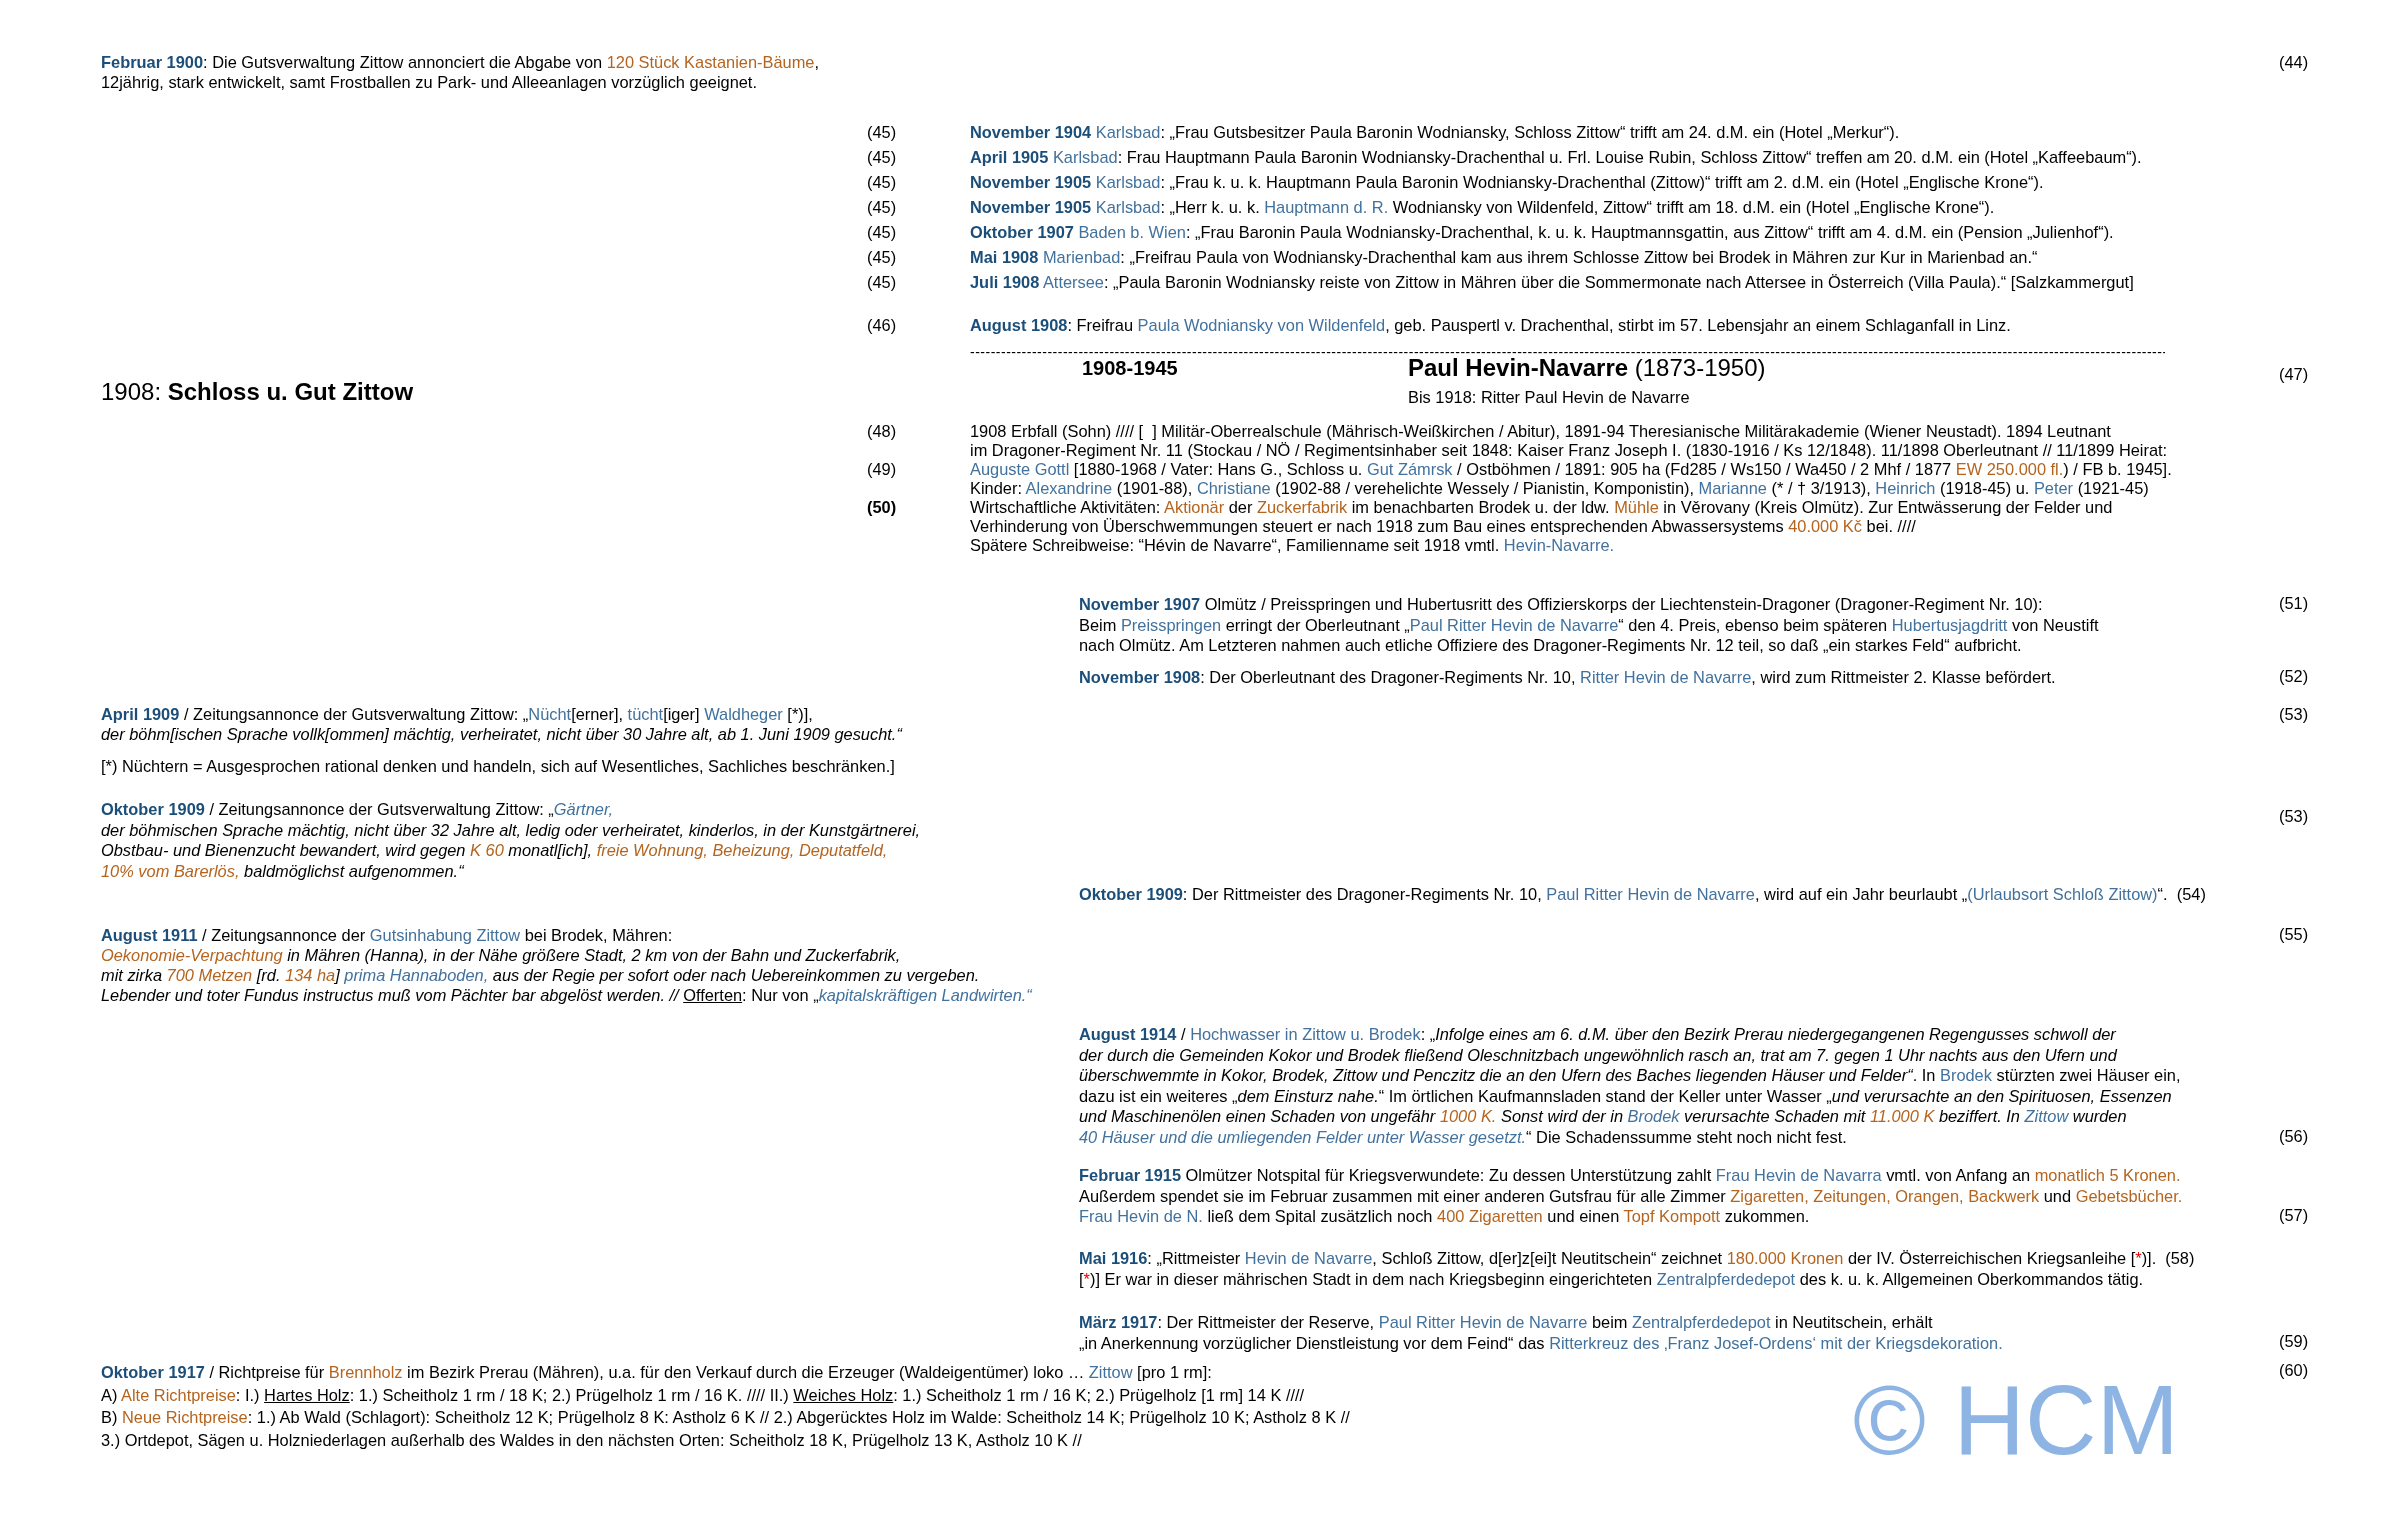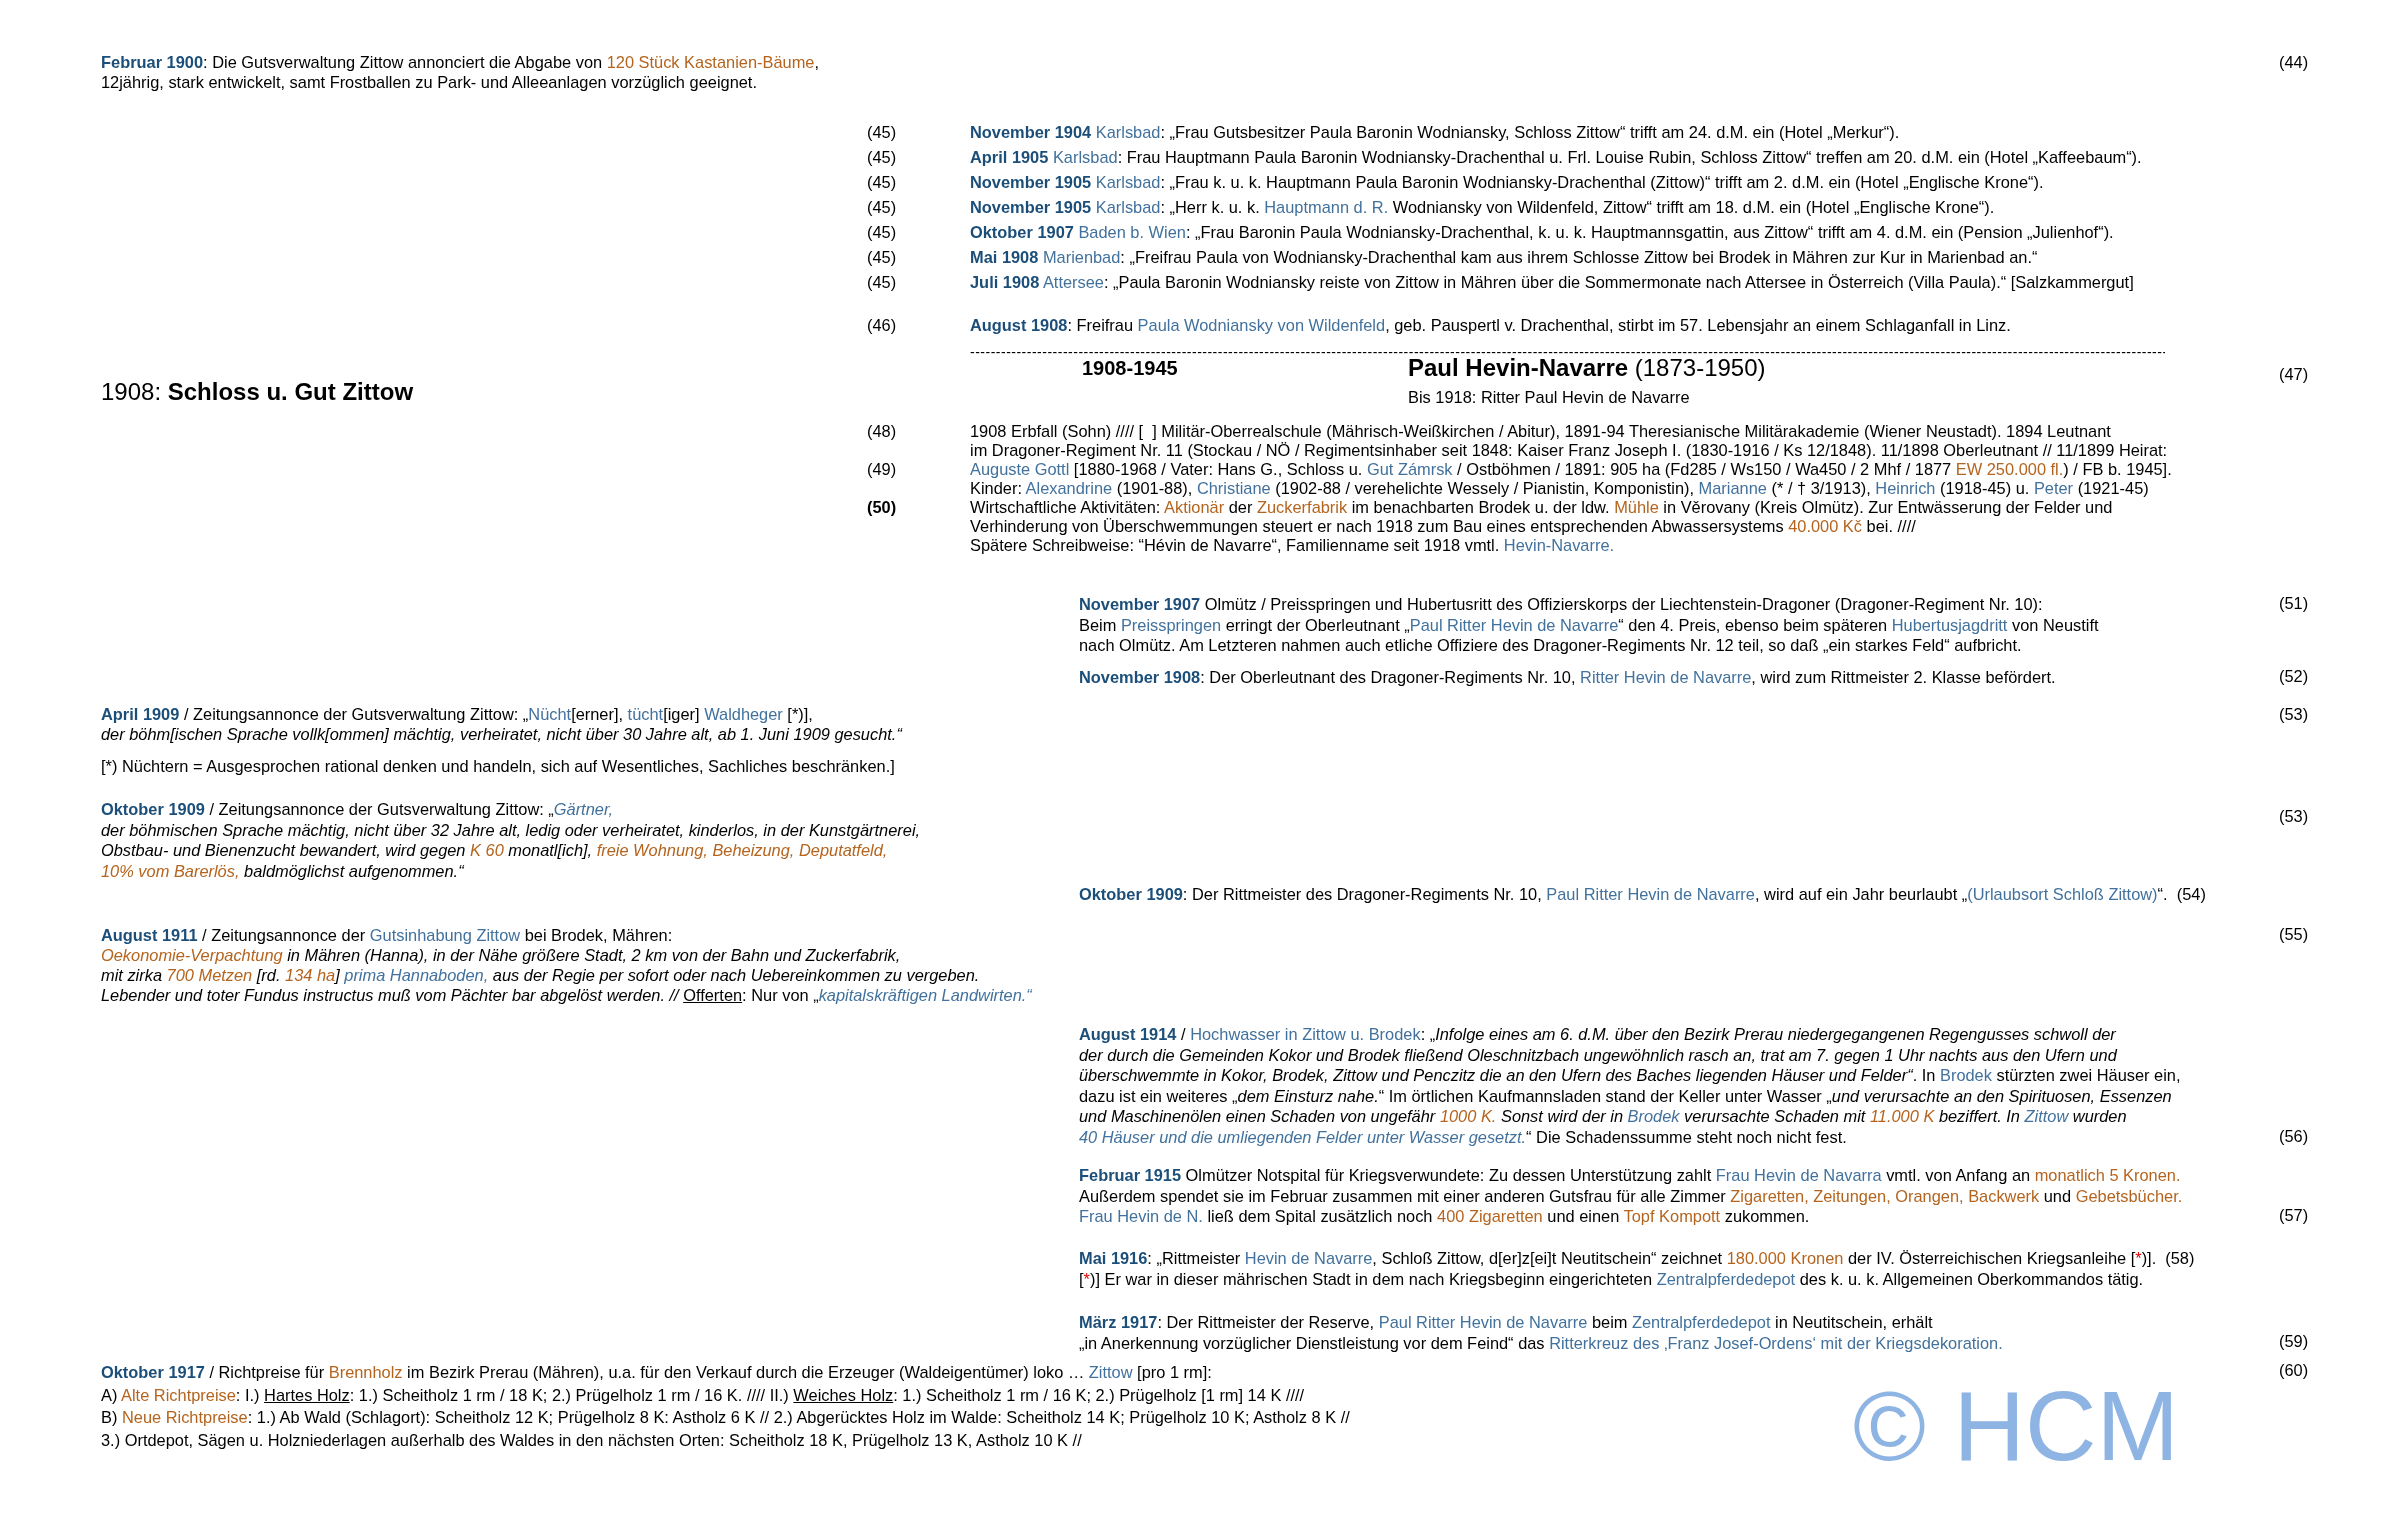--- a/index.html
+++ b/index.html
@@ -23,21 +23,20 @@
   .st-r{color:var(--c-red);}
   .st-i{font-style:italic;}
   .st-b{font-weight:bold;}
   .st-u{text-decoration:underline;}
   .st-sep{font-size:14px;letter-spacing:0.5px;}
   .ref{position:absolute;white-space:pre;}
   #watermark{
     position:absolute;left:1853px;top:1370px;
     font-size:99px;line-height:1;color:var(--c-wm);
     font-family:"Liberation Sans","DejaVu Sans",sans-serif;
-    margin-top:6px;
   }
 </style>
 </head>
 <body>
 
 <div id="doc">
     <div class="block" style="left: 101px; top: 53px; line-height: 19.7px;"><div class="line"><span class="st-d">Februar 1900</span><span>: Die Gutsverwaltung Zittow annonciert die Abgabe von </span><span class="st-o">120 Stück Kastanien-Bäume</span><span>,</span></div><div class="line"><span>12jährig, stark entwickelt, samt Frostballen zu Park- und Alleeanlagen vorzüglich geeignet.</span></div></div>
     <div class="block" style="left: 867px; top: 120px; line-height: 25px;"><div class="line"><span>(45)</span></div><div class="line"><span>(45)</span></div><div class="line"><span>(45)</span></div><div class="line"><span>(45)</span></div><div class="line"><span>(45)</span></div><div class="line"><span>(45)</span></div><div class="line"><span>(45)</span></div></div>
     <div class="block" style="left: 970px; top: 120px; line-height: 25px;"><div class="line"><span class="st-d">November 1904</span><span> </span><span class="st-l">Karlsbad</span><span>: „Frau Gutsbesitzer Paula Baronin Wodniansky, Schloss Zittow“ trifft am 24. d.M. ein (Hotel „Merkur“).</span></div><div class="line"><span class="st-d">April 1905</span><span> </span><span class="st-l">Karlsbad</span><span>: Frau Hauptmann Paula Baronin Wodniansky-Drachenthal u. Frl. Louise Rubin, Schloss Zittow“ treffen am 20. d.M. ein (Hotel „Kaffeebaum“).</span></div><div class="line"><span class="st-d">November 1905</span><span> </span><span class="st-l">Karlsbad</span><span>: „Frau k. u. k. Hauptmann Paula Baronin Wodniansky-Drachenthal (Zittow)“ trifft am 2. d.M. ein (Hotel „Englische Krone“).</span></div><div class="line"><span class="st-d">November 1905</span><span> </span><span class="st-l">Karlsbad</span><span>: „Herr k. u. k. </span><span class="st-l">Hauptmann d. R.</span><span> Wodniansky von Wildenfeld, Zittow“ trifft am 18. d.M. ein (Hotel „Englische Krone“).</span></div><div class="line"><span class="st-d">Oktober 1907</span><span> </span><span class="st-l">Baden b. Wien</span><span>: „Frau Baronin Paula Wodniansky-Drachenthal, k. u. k. Hauptmannsgattin, aus Zittow“ trifft am 4. d.M. ein (Pension „Julienhof“).</span></div><div class="line"><span class="st-d">Mai 1908</span><span> </span><span class="st-l">Marienbad</span><span>: „Freifrau Paula von Wodniansky-Drachenthal kam aus ihrem Schlosse Zittow bei Brodek in Mähren zur Kur in Marienbad an.“</span></div><div class="line"><span class="st-d">Juli 1908</span><span> </span><span class="st-l">Attersee</span><span>: „Paula Baronin Wodniansky reiste von Zittow in Mähren über die Sommermonate nach Attersee in Österreich (Villa Paula).“ [Salzkammergut]</span></div></div>
     <div class="block" style="left: 970px; top: 316px; line-height: 19.7px;"><div class="line"><span class="st-d">August 1908</span><span>: Freifrau </span><span class="st-l">Paula Wodniansky von Wildenfeld</span><span>, geb. Pauspertl v. Drachenthal, stirbt im 57. Lebensjahr an einem Schlaganfall in Linz.</span></div></div>

